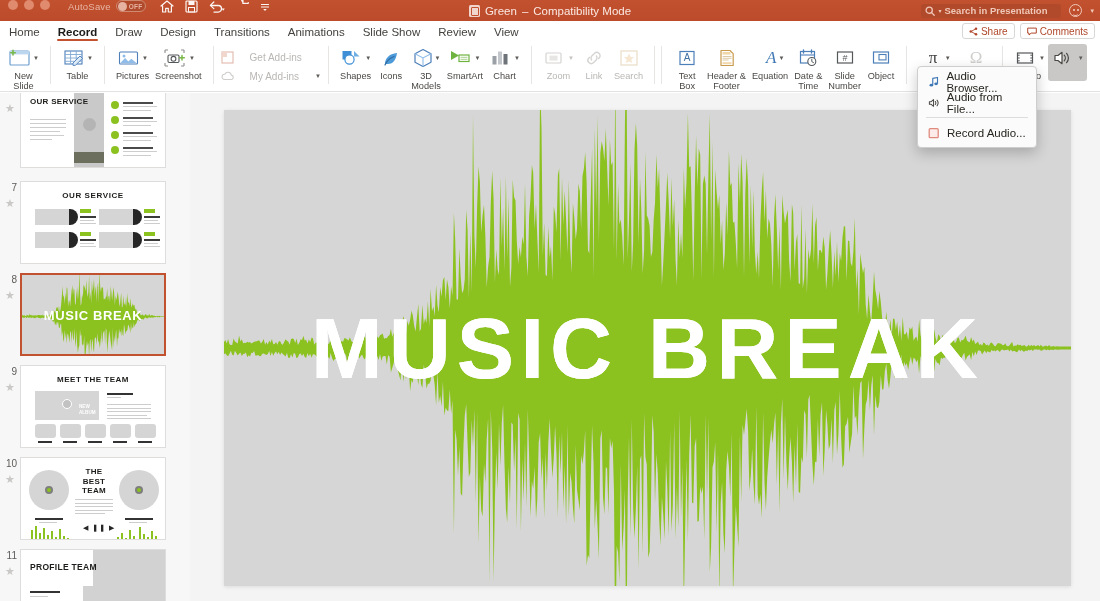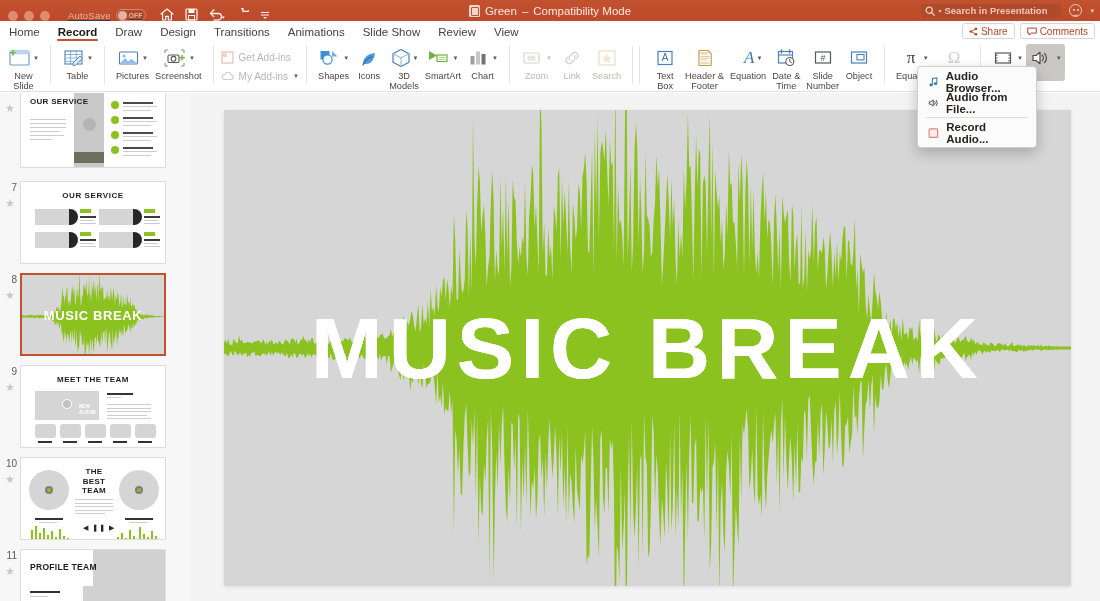--- a/index.html
+++ b/index.html
@@ -9,21 +9,21 @@
     font-size: 11px;
     color: #3b3b3b;
     background: #ffffff;
     -webkit-font-smoothing: antialiased;
   }
 
   
   #titlebar {
     position:absolute; left:0; top:0; width:1100px; height:21px;
     background: linear-gradient(#c2512f, #bb4b2b);
-    display:flex; align-items:flex-end;text-decoration:underline;
+    display:flex; align-items:flex-start;
   }
   .trafficlights { display:flex; gap:6px; margin-left:8px; }
   .tl { width:10px; height:10px; border-radius:50%; background:#e08a6e; }
   .autosave { margin-left:18px; display:flex; align-items:center; gap:5px; color:#e7b6a5; font-size:9.5px; letter-spacing:.2px;}
   .togglepill {
     width:30px; height:12px; border-radius:7px; background:#b04a2c;
     border:1px solid #d08a72; display:flex; align-items:center; padding:1px;
   }
   .togglepill .knob { width:9px; height:9px; border-radius:50%; background:#e6b3a2; }
   .togglepill .offtxt { font-size:6.5px; color:#e6b3a2; margin-left:2px; font-weight:bold; }
@@ -78,29 +78,29 @@
     min-width:34px; padding:2px 3px 0 3px; cursor:default;
   }
   .ritem .glyphrow { display:flex; align-items:center; gap:1px; height:24px; }
   .ritem .lbl { font-size:9.2px; color:#4a4845; text-align:center; line-height:10px; margin-top:1px; white-space:pre-line;}
   .ritem.disabled .lbl { color:#b9b7b4; }
   .ritem.active-btn { background:#c9c8c6; border-radius:3px; }
   .caret { font-size:6px; color:#5c5a57; line-height:1; }
   .ritem.disabled .caret { color:#c5c3c0; }
   
   .stackgroup { display:flex; flex-direction:column; justify-content:center; height:46px; padding:3px 4px 0 4px; gap:6px; }
-  .stackrow { display:flex; align-items:center; gap:5px; font-size:10px; color:#b9b7b4; }
+  .stackrow { display:flex; align-items:center; gap:16px; font-size:10px; color:#b9b7b4; }
 
   
   #audio-menu {
     position:absolute; left:917px; top:66px; width:120px;
     background:#fbfbfb; border:1px solid #cfcecc; border-radius:4px;
     box-shadow:0 5px 14px rgba(0,0,0,.22); padding:4px 0; z-index:60;
   }
-  .mi { display:flex; align-items:center; gap:7px; height:21px; padding:0 10px; font-size:11.5px; color:#26251f;font-weight:bold; }
+  .mi { display:flex; align-items:center; gap:7px; height:21px; padding:0 10px; font-size:11.5px; color:#26251f; }
   .mdiv { height:1px; background:#dedddb; margin:4px 8px; }
 
   
   #thumbpane {
     position:absolute; left:0; top:93px; width:211px; bottom:0;
     background:#f7f7f7; border-right:1px solid #e2e1df; overflow:hidden;
   }
   .thumbrow { position:absolute; left:0; width:190px; display:flex; }
   .thnum { width:20px; text-align:right; padding-right:3px; font-size:10px; color:#5d5b58; padding-top:1px; }
   .star { position:absolute; left:5px; font-size:11px; color:#c9c8c6; }

